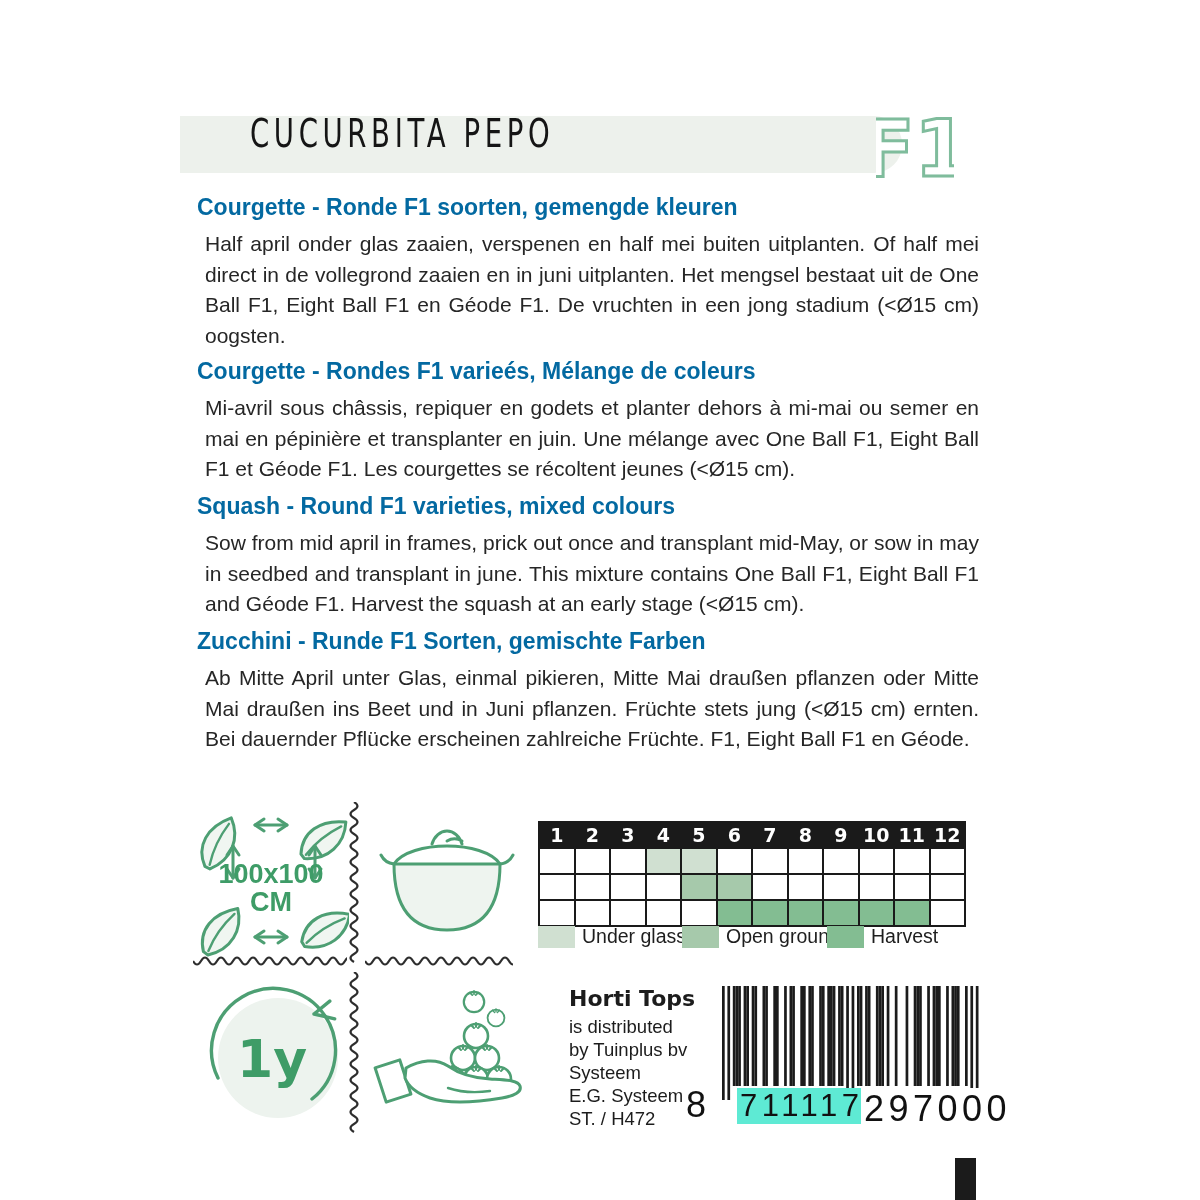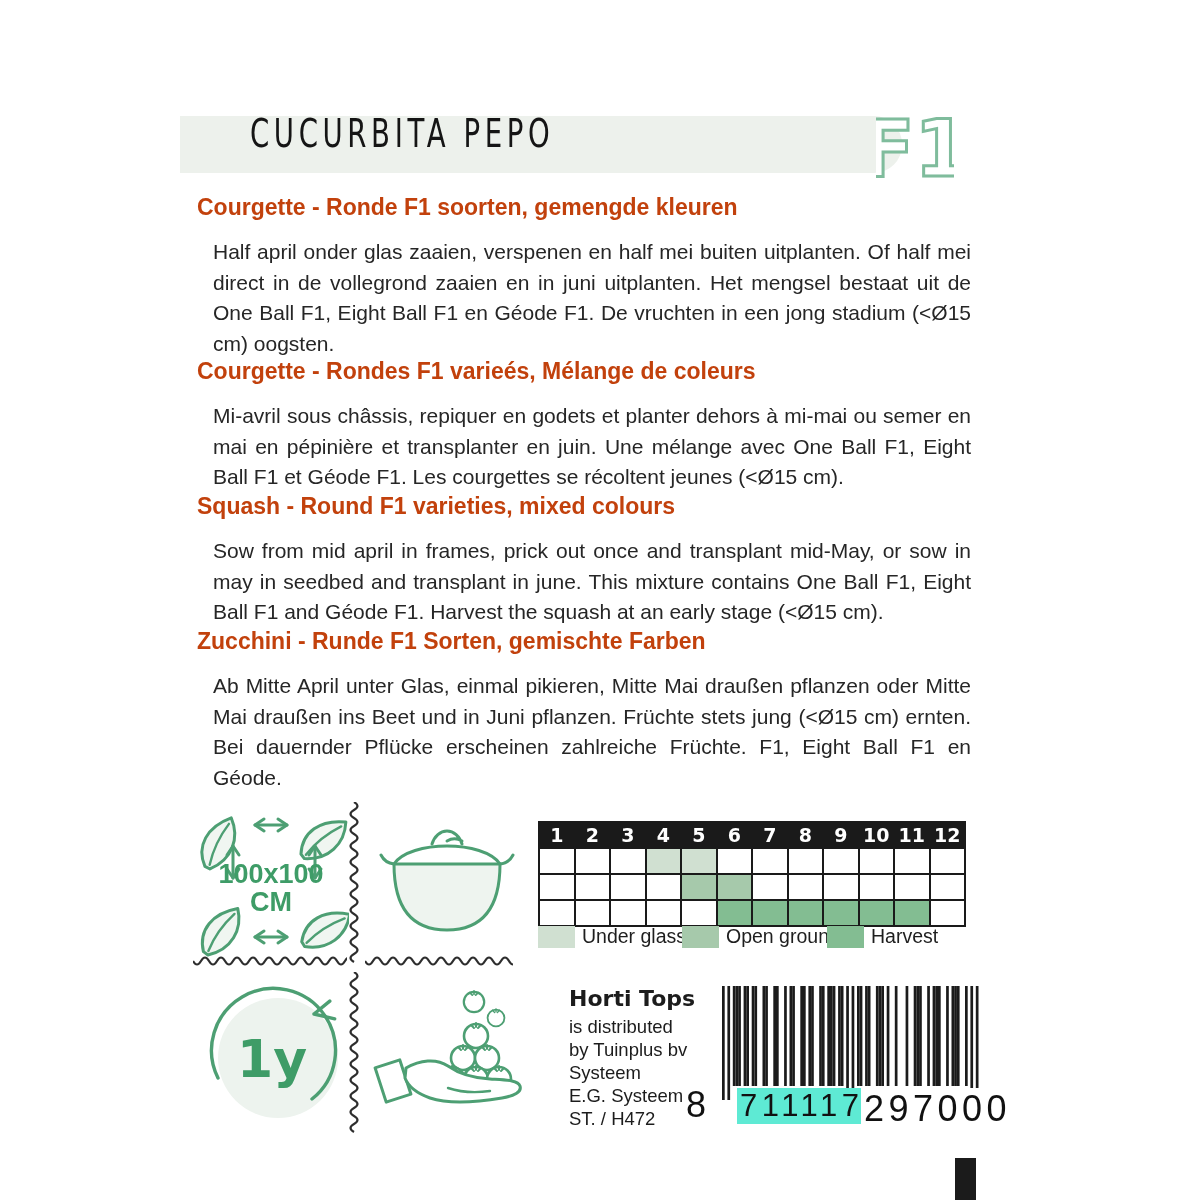--- a/index.html
+++ b/index.html
@@ -10,22 +10,22 @@
   
   .species-band{left:180px;top:116px;width:690px;height:57px;background:#edf1ec;
     border-radius:0 28px 28px 0;display:flex;align-items:flex-start;padding-left:32px;}
   .species-text{margin-left:38px;font-family:"DejaVu Sans",sans-serif;font-size:30px;
     color:#151515;letter-spacing:5px;transform:scale(.92,1.28);transform-origin:left center;
     white-space:nowrap;}
   .f1-badge{left:876px;top:100px;}
 
   
   .section{left:197px;width:790px;}
-  .sec-heading{color:#c2410c;font-size:23px;font-weight:bold;margin:0 0 4px 0;line-height:27px;}
-  .sec-body{font-size:21px;line-height:30.5px;text-align:justify;margin:16px;color:#262626;}
+  .sec-heading{color:#0369a1;font-size:23px;font-weight:bold;margin:0 0 4px 0;line-height:27px;}
+  .sec-body{font-size:21px;line-height:30.5px;text-align:justify;margin:8px;color:#262626;}
 
   
   .cal-wrap{left:538px;top:821px;}
   table.cal{border-collapse:collapse;}
   table.cal td{border:2px solid #1a1a1a;width:33.5px;height:24px;padding:0;}
   table.cal td.hd{background:#1a1a1a;color:#ffffff;font-family:"DejaVu Sans",sans-serif;
     font-weight:bold;font-size:19px;text-align:center;}
   .legend{left:538px;top:925px;width:450px;height:28px;}
   .legend-item{position:absolute;top:0;display:flex;align-items:center;}
   .legend-swatch{width:37px;height:22px;display:inline-block;}

